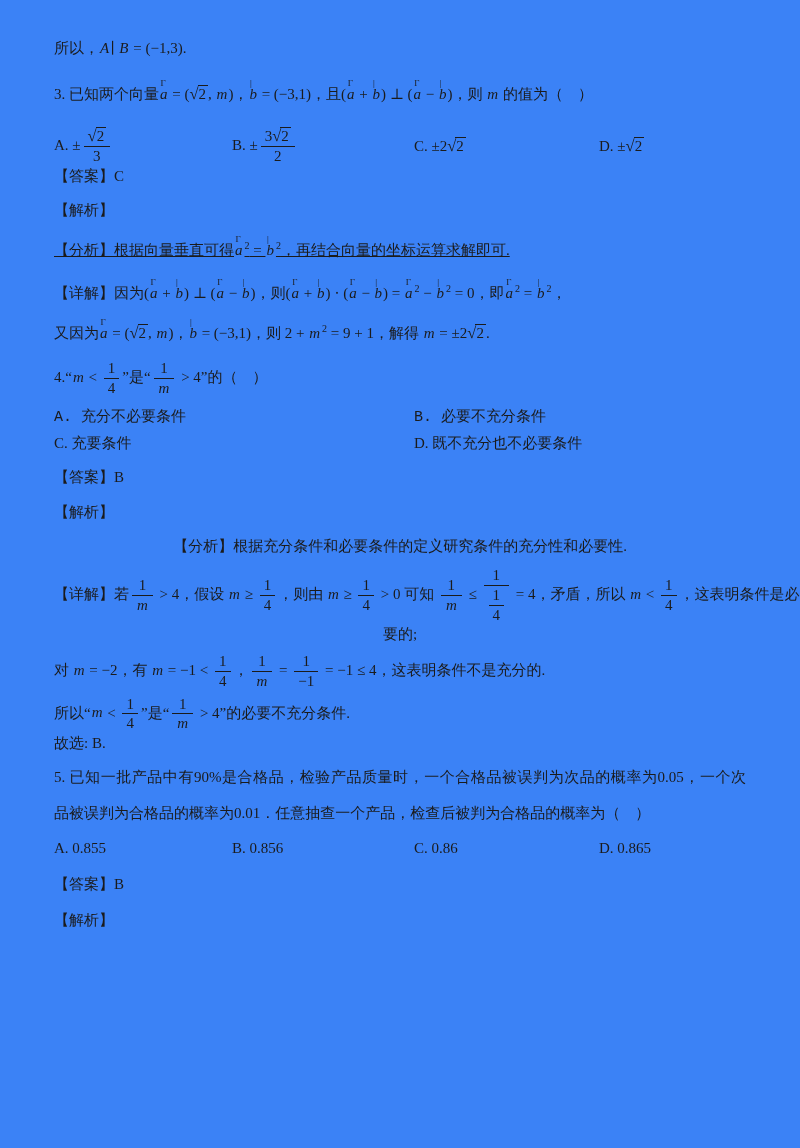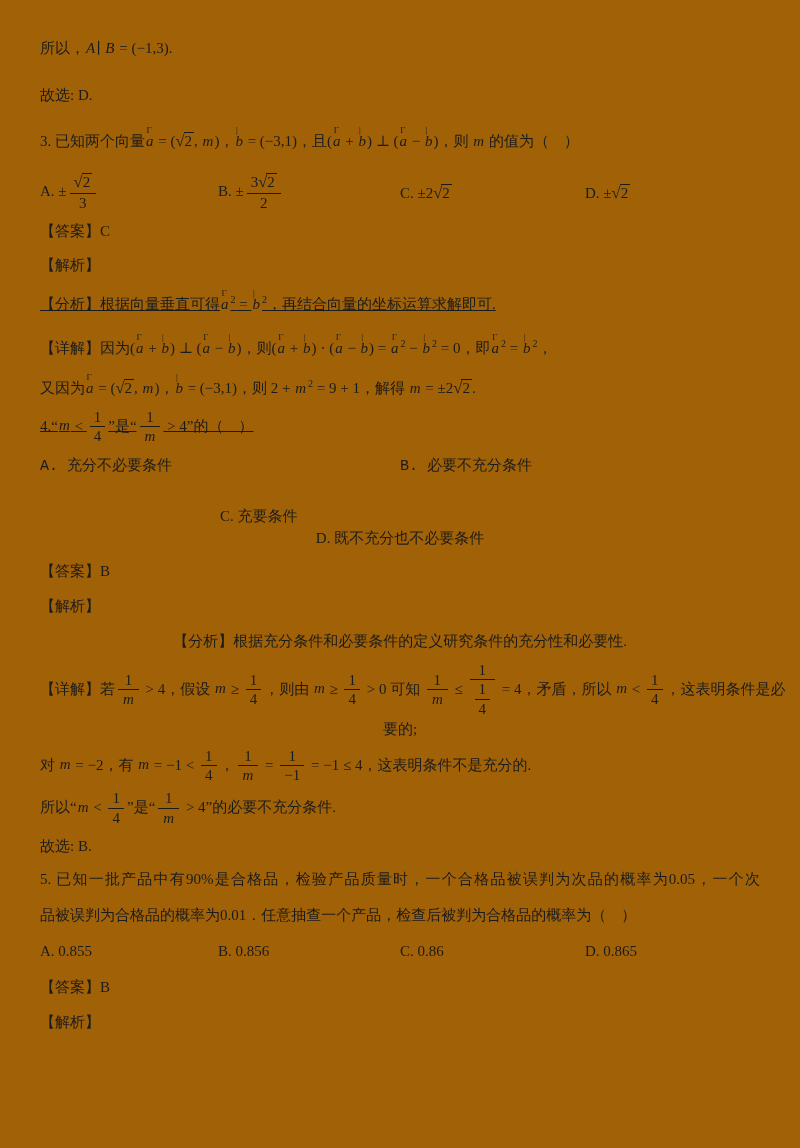--- a/index.html
+++ b/index.html
@@ -1,21 +1,21 @@
 <!DOCTYPE html>
 <html><head>
 <meta charset="utf-8">
 <style>
   html,body{margin:0;padding:0;}
   body{
     width:800px;height:1148px;background:#ffffff;
     font-family:"Liberation Serif","DejaVu Serif",serif;
     font-size:15px;color:#1b1b1b;overflow:hidden;
   }
-  .page{box-sizing:border-box;width:800px;height:1148px;padding:0 40px;overflow:hidden;background:#a16207;}
+  .page{box-sizing:border-box;width:800px;height:1148px;padding:0 54px;overflow:hidden;background:#3b82f6;}
   .line{white-space:nowrap;line-height:1.45;}
   .line.justify{white-space:normal;text-align:justify;text-align-last:justify;}
   .row{display:flex;align-items:center;}
   .cell{flex:0 0 auto;white-space:nowrap;}
   .cell.grow{flex:1 1 auto;}
   .tok-txt{}
   .tok-it{font-style:italic;padding:0 1px;}
   .tok-sup{font-size:10px;vertical-align:super;line-height:0;padding-left:1px;}
   .tok-frac{display:inline-flex;flex-direction:column;vertical-align:middle;text-align:center;margin:0 3px;}
   .fnum,.fden{display:block;padding:0 4px;line-height:1.25;}
@@ -25,51 +25,50 @@
   .radical{font-size:1.1em;}
   .radicand{display:inline-block;border-top:1.3px solid currentColor;padding:0 2px 0 1px;margin-left:-1px;line-height:1.15;}
   .tok-vec{position:relative;display:inline-block;font-style:italic;padding:0 1px;margin-top:2px;}
   .vmark{position:absolute;top:-0.55em;left:0.18em;font-size:9px;font-style:normal;line-height:1;}
 </style>
 </head>
 <body>
 
 <div class="page">
     <div class="line" style="margin-top: 38px;"><span class="tok-txt">所以，</span><span class="tok-it">A</span><span class="tok-txt">∣ </span><span class="tok-it">B</span><span class="tok-txt"> = (−1,3).</span></div>
-    <div class="line" style="margin-top: 25px;"><span class="tok-txt">故选: D.</span></div>
     <div class="line" style="margin-top: 22px;"><span class="tok-txt">3. 已知两个向量</span><span class="tok-vec"><span class="vmark">Γ</span><span>a</span></span><span class="tok-txt"> = (</span><span class="tok-sqrt"><span class="radical">√</span><span class="radicand">2</span></span><span class="tok-txt">, </span><span class="tok-it">m</span><span class="tok-txt">)，</span><span class="tok-vec"><span class="vmark">|</span><span>b</span></span><span class="tok-txt"> = (−3,1)，且(</span><span class="tok-vec"><span class="vmark">Γ</span><span>a</span></span><span class="tok-txt"> + </span><span class="tok-vec"><span class="vmark">|</span><span>b</span></span><span class="tok-txt">) ⊥ (</span><span class="tok-vec"><span class="vmark">Γ</span><span>a</span></span><span class="tok-txt"> − </span><span class="tok-vec"><span class="vmark">|</span><span>b</span></span><span class="tok-txt">)，则 </span><span class="tok-it">m</span><span class="tok-txt"> 的值为（　）</span></div>
     <div class="line row" style="margin-top: 20px;">
       <span class="cell" style="width: 178px;"><span class="tok-txt">A. ±</span><span class="tok-frac">
           <span class="fnum"><span class="tok-sqrt"><span class="radical">√</span><span class="radicand">2</span></span></span>
           <span class="fden"><span class="tok-txt">3</span></span>
         </span></span>
       <span class="cell" style="width: 182px;"><span class="tok-txt">B. ±</span><span class="tok-frac">
           <span class="fnum"><span class="tok-txt">3</span><span class="tok-sqrt"><span class="radical">√</span><span class="radicand">2</span></span></span>
           <span class="fden"><span class="tok-txt">2</span></span>
         </span></span>
       <span class="cell" style="width: 185px;"><span class="tok-txt">C. ±2</span><span class="tok-sqrt"><span class="radical">√</span><span class="radicand">2</span></span></span>
       <span class="cell grow"><span class="tok-txt">D. ±</span><span class="tok-sqrt"><span class="radical">√</span><span class="radicand">2</span></span></span>
     </div>
-    <div class="line" style="margin-top: 8px;"><span class="tok-txt">【答案】C</span></div>
+    <div class="line" style="margin-top: 0;"><span class="tok-txt">【答案】C</span></div>
     <div class="line" style="margin-top: 12px;"><span class="tok-txt">【解析】</span></div>
     <div class="line" style="margin-top: 16px; text-decoration: underline;"><span class="tok-txt">【分析】根据向量垂直可得</span><span class="tok-vec"><span class="vmark">Γ</span><span>a</span></span><span class="tok-sup">2</span><span class="tok-txt"> = </span><span class="tok-vec"><span class="vmark">|</span><span>b</span></span><span class="tok-sup">2</span><span class="tok-txt">，再结合向量的坐标运算求解即可.</span></div>
     <div class="line" style="margin-top: 20px;"><span class="tok-txt">【详解】因为(</span><span class="tok-vec"><span class="vmark">Γ</span><span>a</span></span><span class="tok-txt"> + </span><span class="tok-vec"><span class="vmark">|</span><span>b</span></span><span class="tok-txt">) ⊥ (</span><span class="tok-vec"><span class="vmark">Γ</span><span>a</span></span><span class="tok-txt"> − </span><span class="tok-vec"><span class="vmark">|</span><span>b</span></span><span class="tok-txt">)，则(</span><span class="tok-vec"><span class="vmark">Γ</span><span>a</span></span><span class="tok-txt"> + </span><span class="tok-vec"><span class="vmark">|</span><span>b</span></span><span class="tok-txt">) ⋅ (</span><span class="tok-vec"><span class="vmark">Γ</span><span>a</span></span><span class="tok-txt"> − </span><span class="tok-vec"><span class="vmark">|</span><span>b</span></span><span class="tok-txt">) = </span><span class="tok-vec"><span class="vmark">Γ</span><span>a</span></span><span class="tok-sup">2</span><span class="tok-txt"> − </span><span class="tok-vec"><span class="vmark">|</span><span>b</span></span><span class="tok-sup">2</span><span class="tok-txt"> = 0，即</span><span class="tok-vec"><span class="vmark">Γ</span><span>a</span></span><span class="tok-sup">2</span><span class="tok-txt"> = </span><span class="tok-vec"><span class="vmark">|</span><span>b</span></span><span class="tok-sup">2</span><span class="tok-txt">，</span></div>
     <div class="line" style="margin-top: 16px;"><span class="tok-txt">又因为</span><span class="tok-vec"><span class="vmark">Γ</span><span>a</span></span><span class="tok-txt"> = (</span><span class="tok-sqrt"><span class="radical">√</span><span class="radicand">2</span></span><span class="tok-txt">, </span><span class="tok-it">m</span><span class="tok-txt">)，</span><span class="tok-vec"><span class="vmark">|</span><span>b</span></span><span class="tok-txt"> = (−3,1)，则 2 + </span><span class="tok-it">m</span><span class="tok-sup">2</span><span class="tok-txt"> = 9 + 1，解得 </span><span class="tok-it">m</span><span class="tok-txt"> = ±2</span><span class="tok-sqrt"><span class="radical">√</span><span class="radicand">2</span></span><span class="tok-txt">.</span></div>
-    <div class="line" style="margin-top: 8px; text-decoration: underline;"><span class="tok-txt">4.“</span><span class="tok-it">m</span><span class="tok-txt"> &lt; </span><span class="tok-frac">
+    <div class="line" style="margin-top: 14px;"><span class="tok-txt">4.“</span><span class="tok-it">m</span><span class="tok-txt"> &lt; </span><span class="tok-frac">
         <span class="fnum"><span class="tok-txt">1</span></span>
         <span class="fden"><span class="tok-txt">4</span></span>
       </span><span class="tok-txt">”是“</span><span class="tok-frac">
         <span class="fnum"><span class="tok-txt">1</span></span>
         <span class="fden"><span class="tok-it">m</span></span>
       </span><span class="tok-txt"> &gt; 4”的（　）</span></div>
     <div class="line row" style="margin-top: 10px; font-family: Liberation Mono, monospace;">
       <span class="cell" style="width: 360px;"><span class="tok-txt">A. 充分不必要条件</span></span>
       <span class="cell grow"><span class="tok-txt">B. 必要不充分条件</span></span>
     </div>
-    <div class="line row" style="margin-top: 28px; flex-direction: column;">
+    <div class="line row" style="margin-top: 4px;">
       <span class="cell" style="width: 360px;"><span class="tok-txt">C. 充要条件</span></span>
       <span class="cell grow"><span class="tok-txt">D. 既不充分也不必要条件</span></span>
     </div>
     <div class="line" style="margin-top: 12px;"><span class="tok-txt">【答案】B</span></div>
     <div class="line" style="margin-top: 13px;"><span class="tok-txt">【解析】</span></div>
     <div class="line" style="margin-top: 13px; text-align: center;"><span class="tok-txt">【分析】根据充分条件和必要条件的定义研究条件的充分性和必要性.</span></div>
     <div class="line" style="margin-top: 8px;"><span class="tok-txt">【详解】若</span><span class="tok-frac">
         <span class="fnum"><span class="tok-txt">1</span></span>
         <span class="fden"><span class="tok-it">m</span></span>
       </span><span class="tok-txt"> &gt; 4，假设 </span><span class="tok-it">m</span><span class="tok-txt"> ≥ </span><span class="tok-frac">
@@ -102,21 +101,21 @@
         <span class="fnum"><span class="tok-txt">1</span></span>
         <span class="fden"><span class="tok-txt">−1</span></span>
       </span><span class="tok-txt"> = −1 ≤ 4，这表明条件不是充分的.</span></div>
     <div class="line" style="margin-top: 4px;"><span class="tok-txt">所以“</span><span class="tok-it">m</span><span class="tok-txt"> &lt; </span><span class="tok-frac">
         <span class="fnum"><span class="tok-txt">1</span></span>
         <span class="fden"><span class="tok-txt">4</span></span>
       </span><span class="tok-txt">”是“</span><span class="tok-frac">
         <span class="fnum"><span class="tok-txt">1</span></span>
         <span class="fden"><span class="tok-it">m</span></span>
       </span><span class="tok-txt"> &gt; 4”的必要不充分条件.</span></div>
-    <div class="line" style="margin-top: 8px;"><span class="tok-txt">故选: B.</span></div>
+    <div class="line" style=""><span class="tok-txt">故选: B.</span></div>
     <div class="line justify" style="margin-top: 12px;"><span class="tok-txt">5. 已知一批产品中有90%是合格品，检验产品质量时，一个合格品被误判为次品的概率为0.05，一个次</span></div>
     <div class="line" style="margin-top: 14px; font-family: Liberation Serif, serif;"><span class="tok-txt">品被误判为合格品的概率为0.01．任意抽查一个产品，检查后被判为合格品的概率为（　）</span></div>
     <div class="line row" style="margin-top: 14px;">
       <span class="cell" style="width: 178px;"><span class="tok-txt">A. 0.855</span></span>
       <span class="cell" style="width: 182px;"><span class="tok-txt">B. 0.856</span></span>
       <span class="cell" style="width: 185px;"><span class="tok-txt">C. 0.86</span></span>
       <span class="cell grow"><span class="tok-txt">D. 0.865</span></span>
     </div>
     <div class="line" style="margin-top: 14px;"><span class="tok-txt">【答案】B</span></div>
     <div class="line" style="margin-top: 14px;"><span class="tok-txt">【解析】</span></div>

